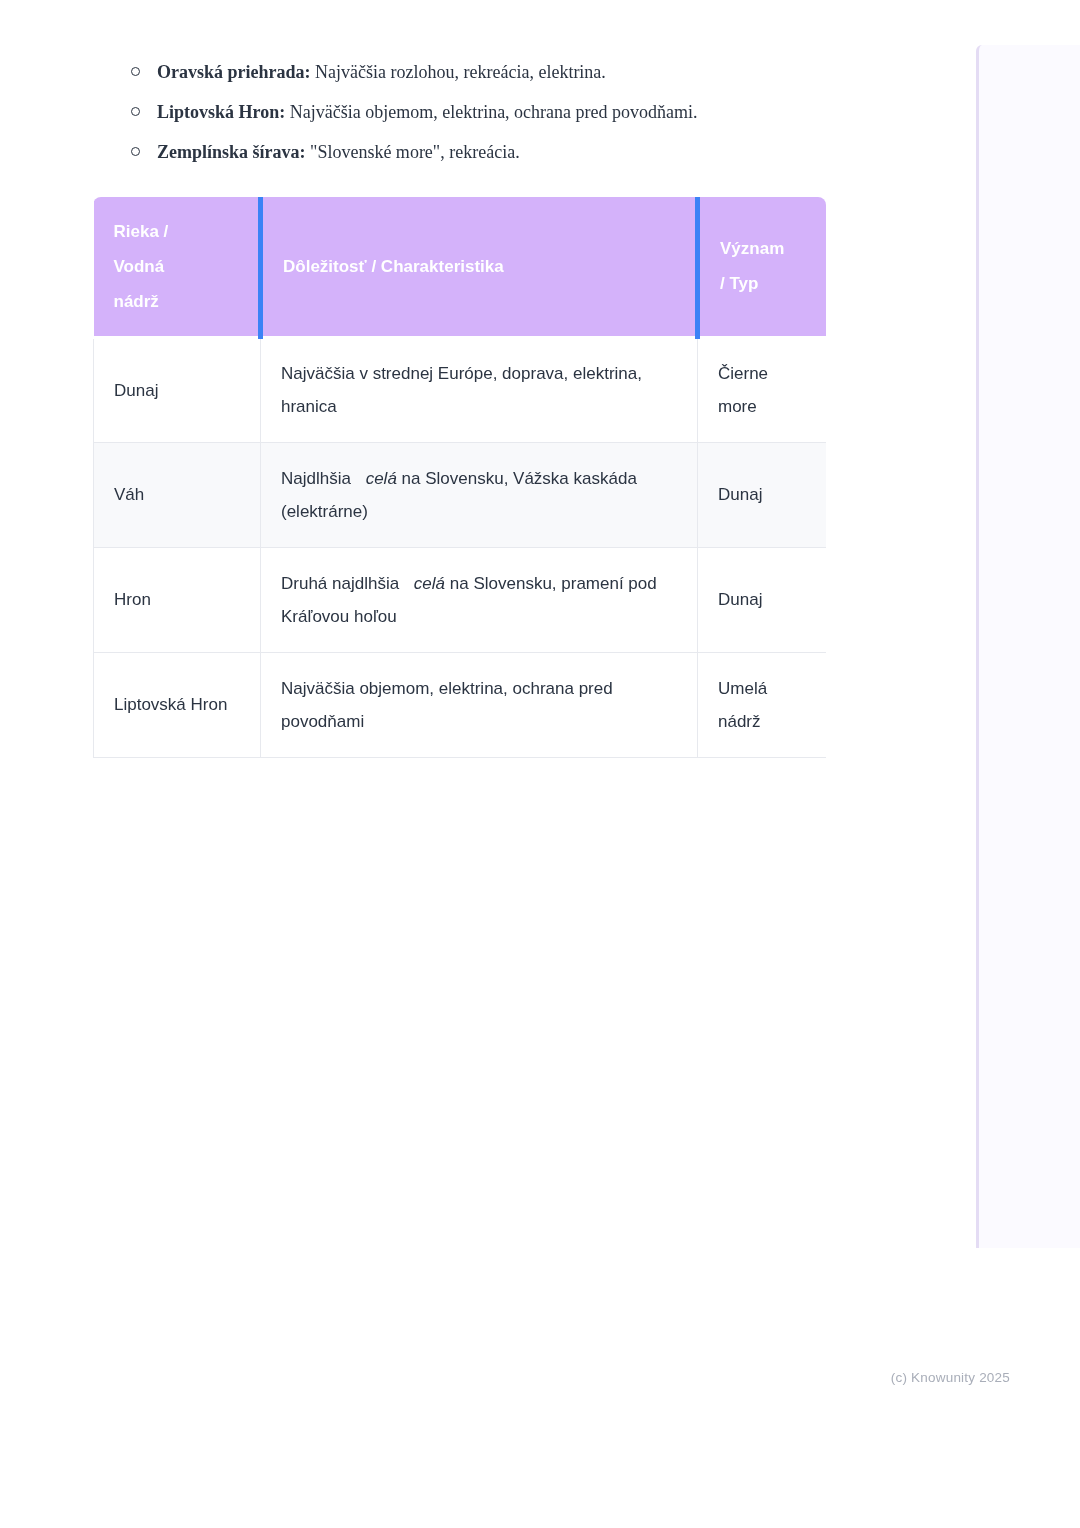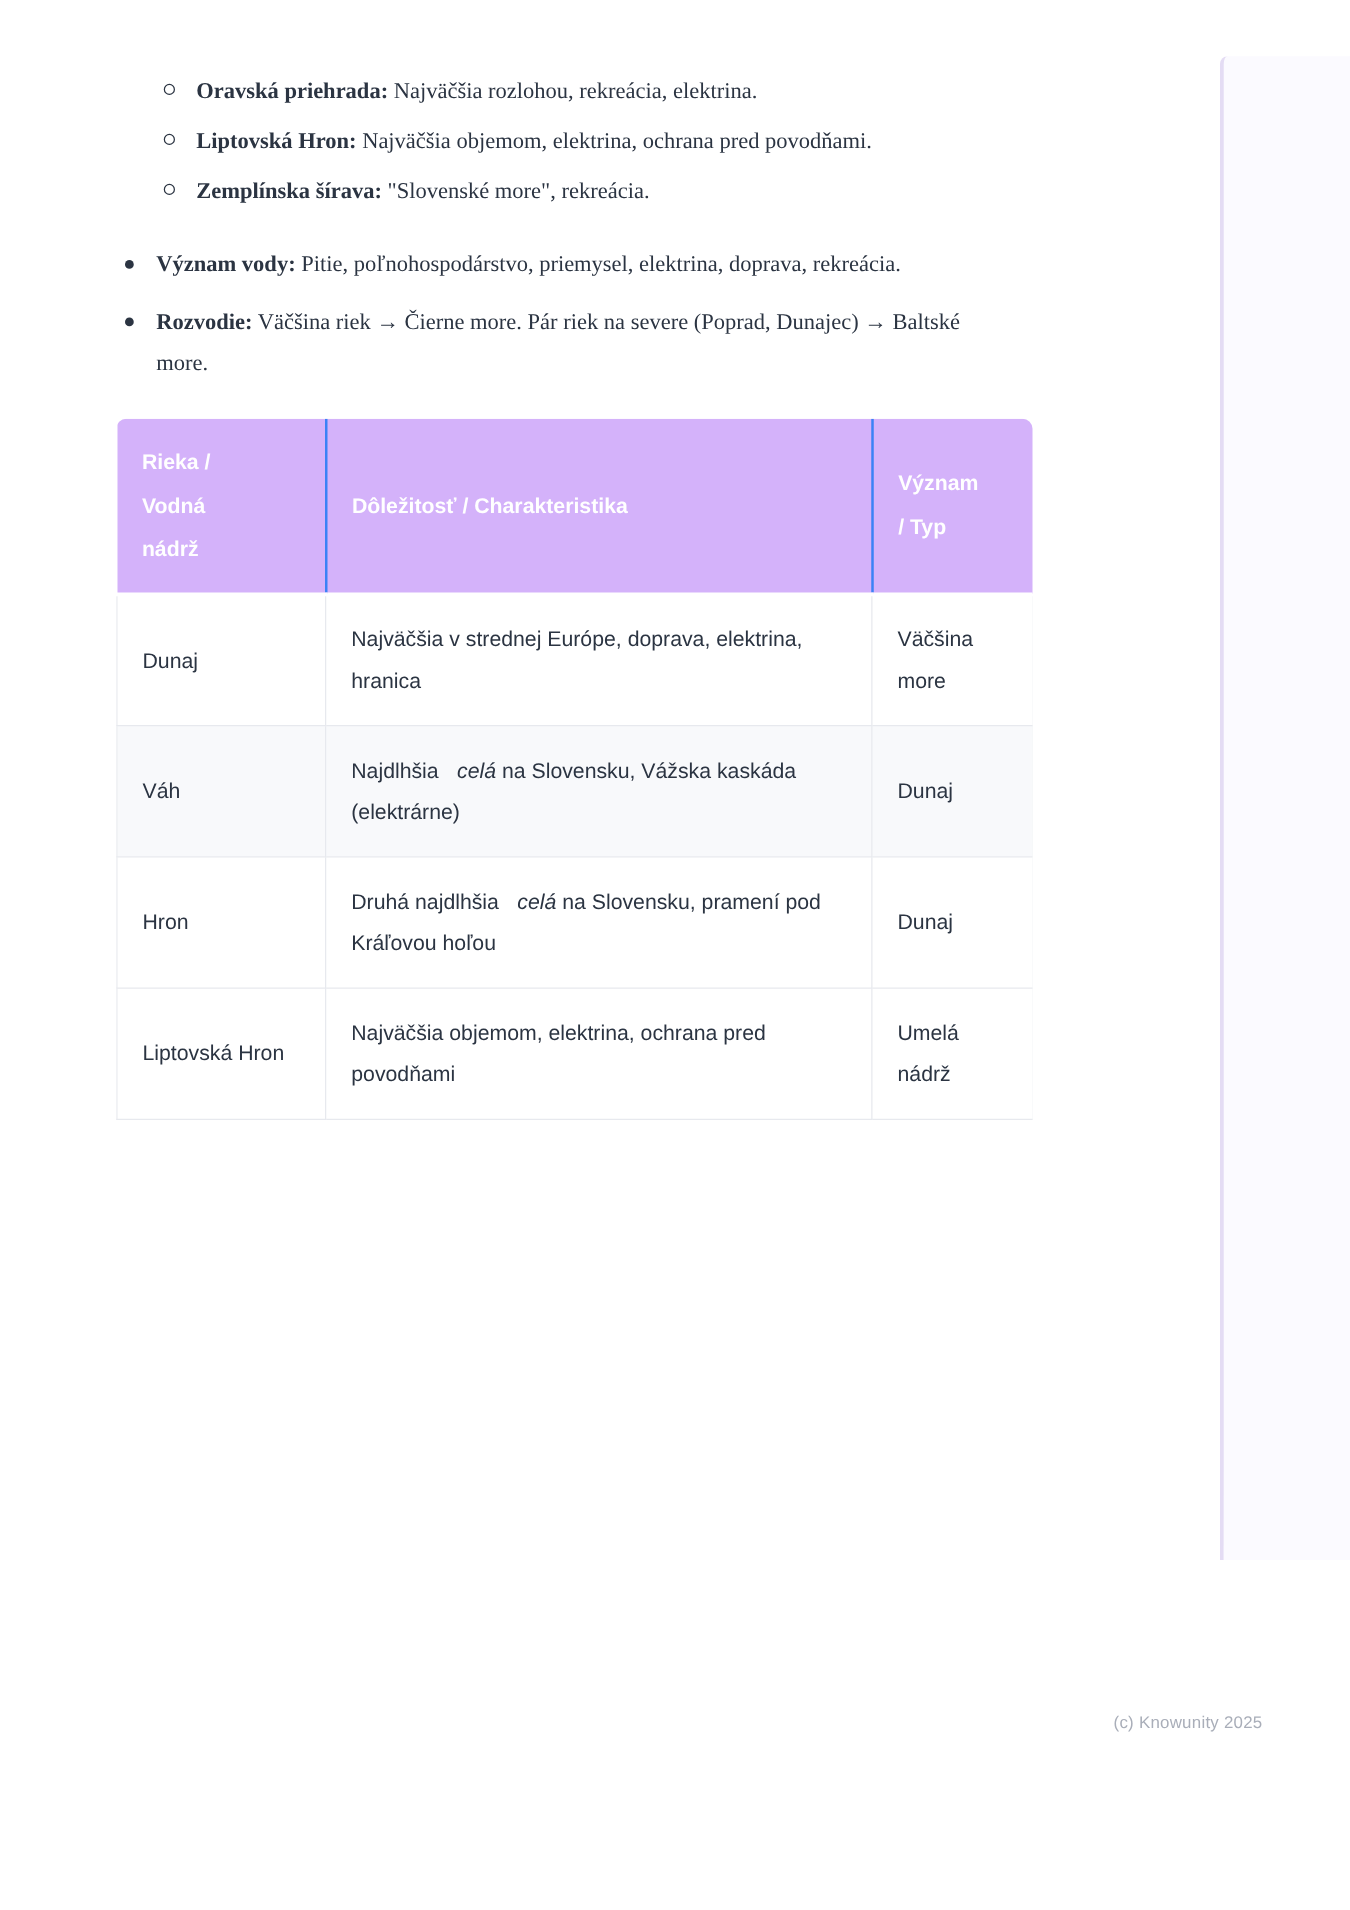--- a/index.html
+++ b/index.html
@@ -94,21 +94,21 @@
     color: var(--table-header-text);
     font-size: 17px;
     font-weight: 600;
     text-align: left;
     vertical-align: middle;
     height: 140px;
     padding: 0 20px;
     line-height: 35px;
     border-bottom: 3px solid #ffffff;
   }
-  th:not(:last-child) { border-right: 2px solid #3b82f6; }
+  th:not(:last-child) { border-right: 5px solid #3b82f6; }
   th .th-inner { display: inline-block; }
   th.th-0 .th-inner { max-width: 96px; }
   th.th-2 .th-inner { max-width: 72px; }
   td {
     font-size: 17px;
     line-height: 33px;
     vertical-align: middle;
     height: 105px;
     padding: 14px 20px;
     border: 1px solid var(--table-border);
@@ -131,44 +131,40 @@
 <div class="side-strip"></div>
 
 <div class="content">
 
   <ul class="sub-list" id="sub-list">
       <li><strong>Oravská priehrada:</strong> Najväčšia rozlohou, rekreácia, elektrina.</li>
       <li><strong>Liptovská Hron:</strong> Najväčšia objemom, elektrina, ochrana pred povodňami.</li>
       <li><strong>Zemplínska šírava:</strong> "Slovenské more", rekreácia.</li>
     </ul>
 
-  <ul class="main-list" id="main-list">
-      <li><strong>Význam vody:</strong> Pitie, poľnohospodárstvo, priemysel, elektrina, doprava, rekreácia.</li>
-      <li><strong>Rozvodie:</strong> Väčšina riek → Čierne more. Pár riek na severe (Poprad, Dunajec) → Baltské more.</li>
-    </ul>
 
   <div class="table-wrap">
     <table>
       <colgroup>
         <col style="width:167px">
         <col style="width:437px">
         <col style="width:129px">
       </colgroup>
       <thead>
         <tr>
           <th class="th-0"><span class="th-inner">Rieka / Vodná nádrž</span></th>
           <th class="th-1"><span class="th-inner">Dôležitosť / Charakteristika</span></th>
           <th class="th-2"><span class="th-inner">Význam / Typ</span></th>
         </tr>
       </thead>
       <tbody id="table-body">
           <tr>
             <td>Dunaj</td>
             <td>Najväčšia v strednej Európe, doprava, elektrina, hranica</td>
-            <td>Väčšina more</td>
+            <td>Čierne more</td>
           </tr>
           <tr class="stripe">
             <td>Váh</td>
             <td>Najdlhšia <em>celá</em> na Slovensku, Vážska kaskáda (elektrárne)</td>
             <td>Dunaj</td>
           </tr>
           <tr>
             <td>Hron</td>
             <td>Druhá najdlhšia <em>celá</em> na Slovensku, pramení pod Kráľovou hoľou</td>
             <td>Dunaj</td>

